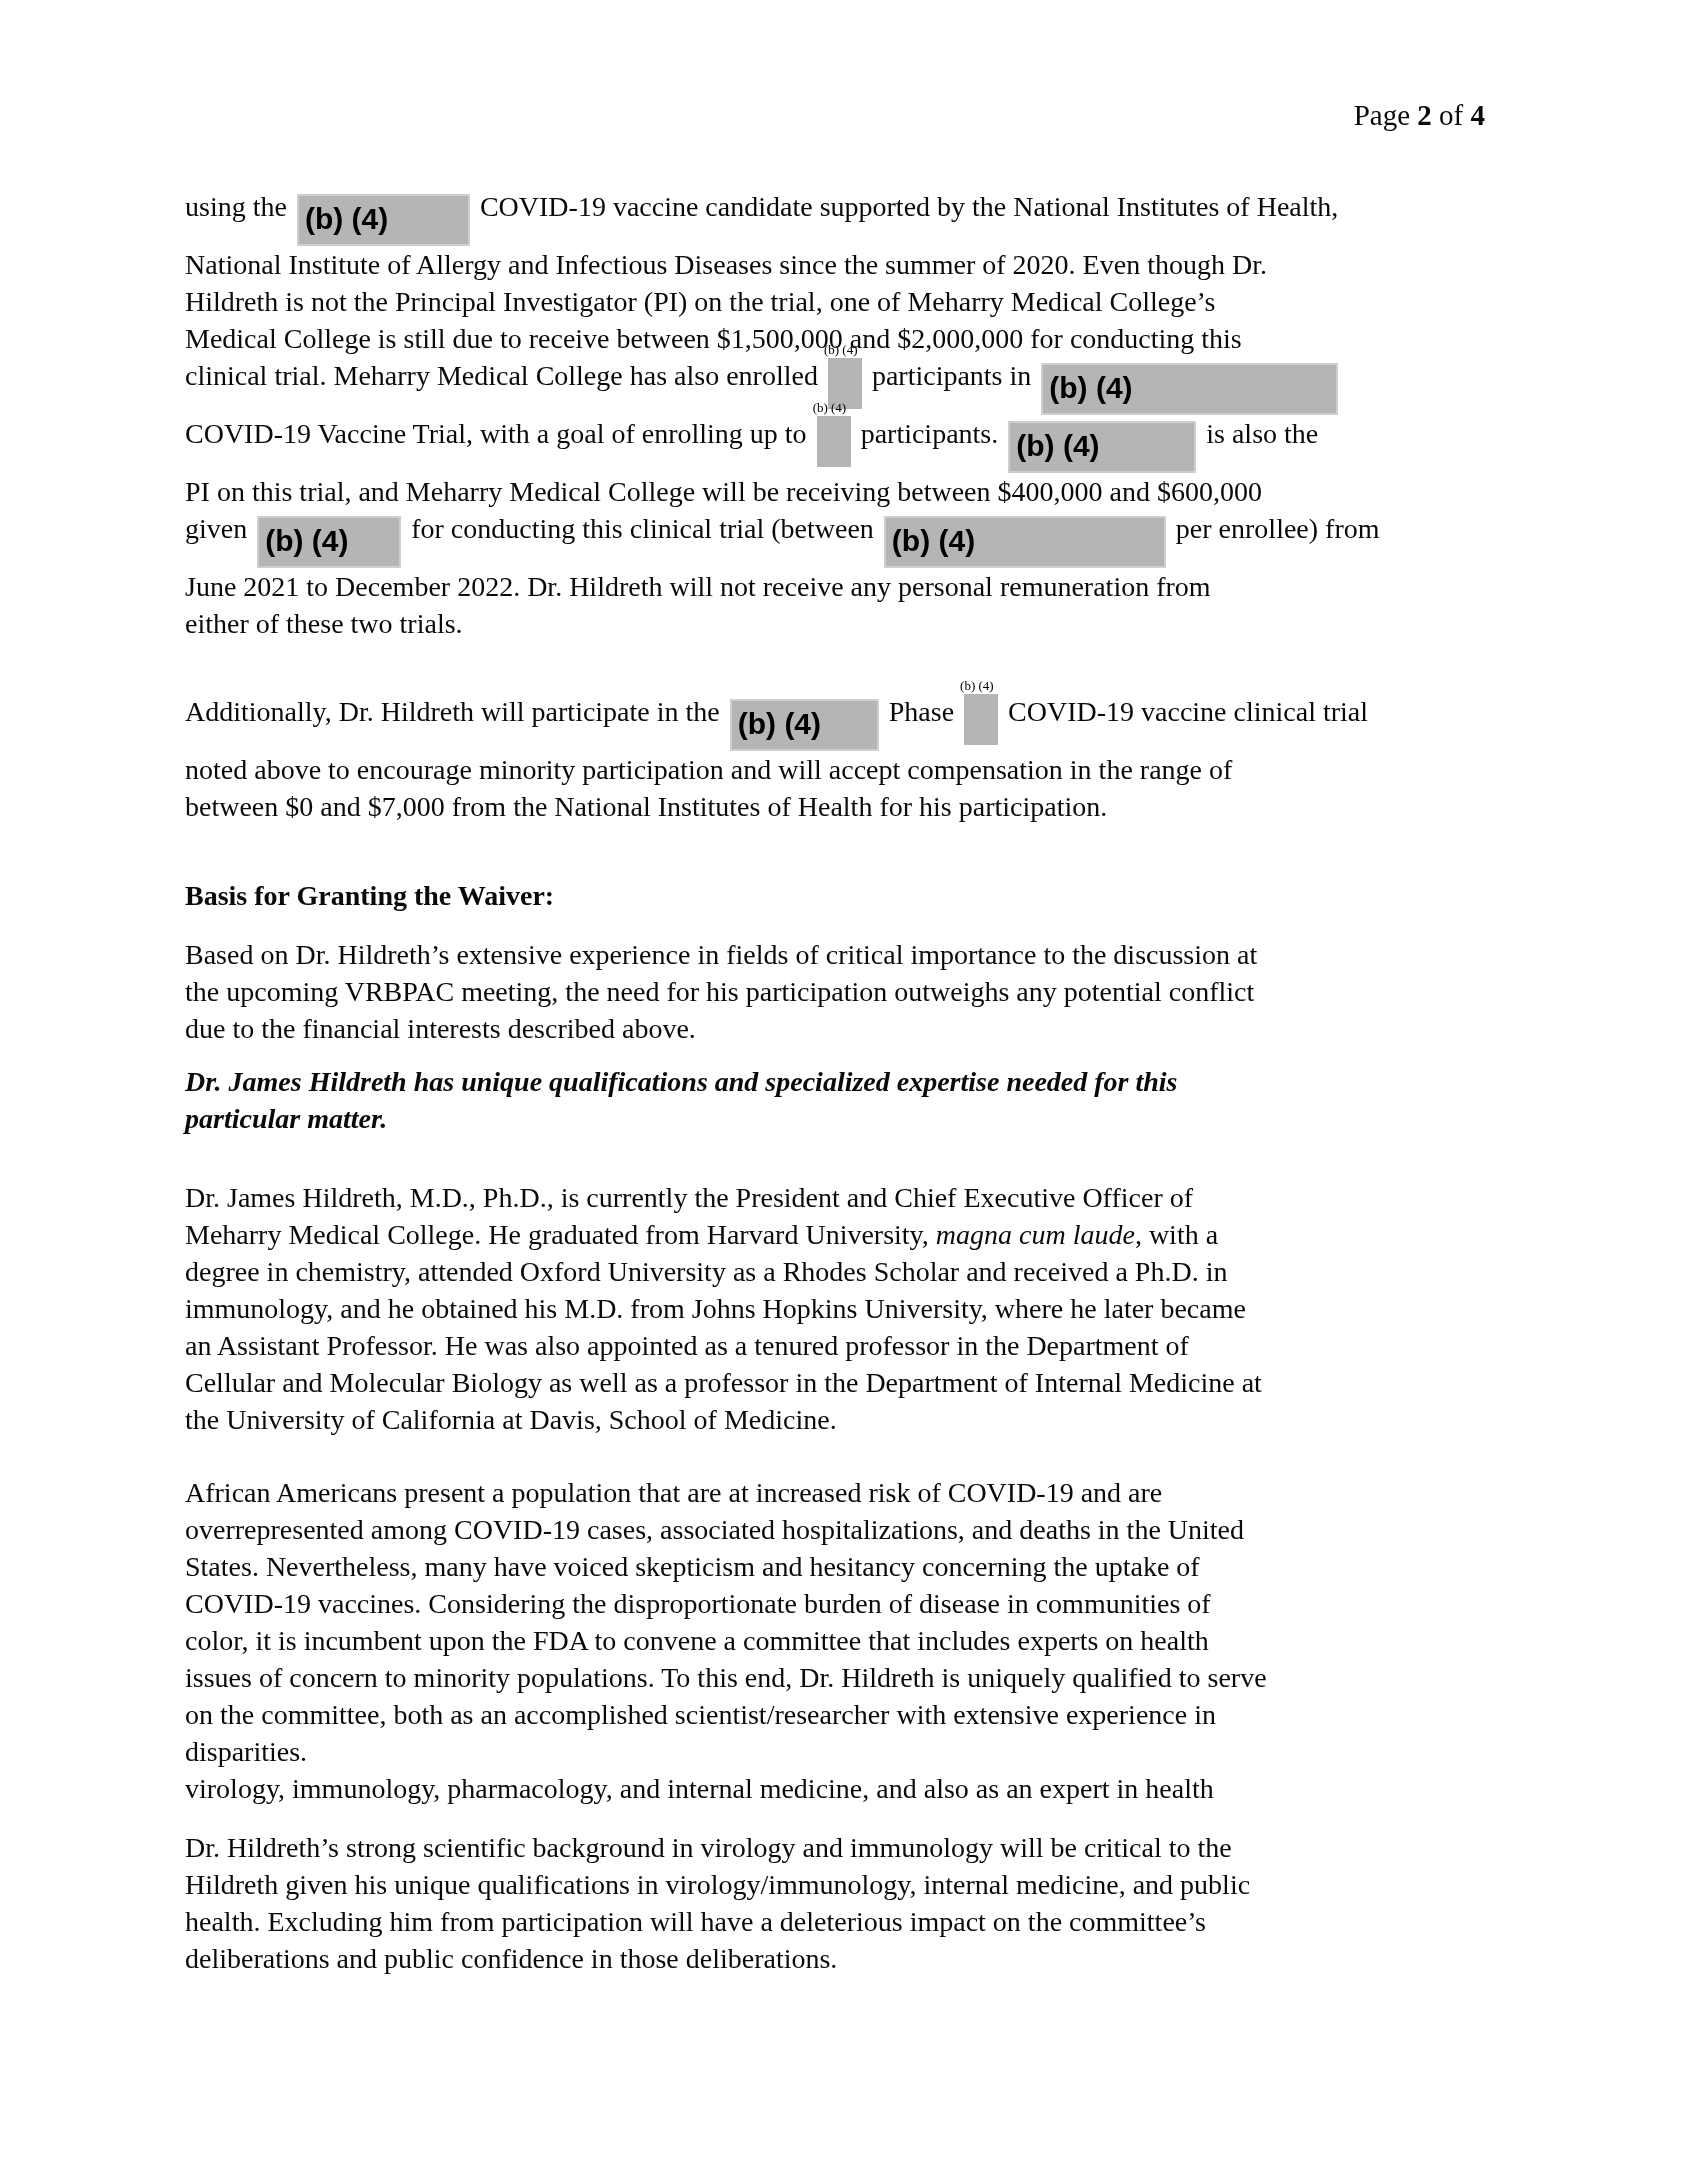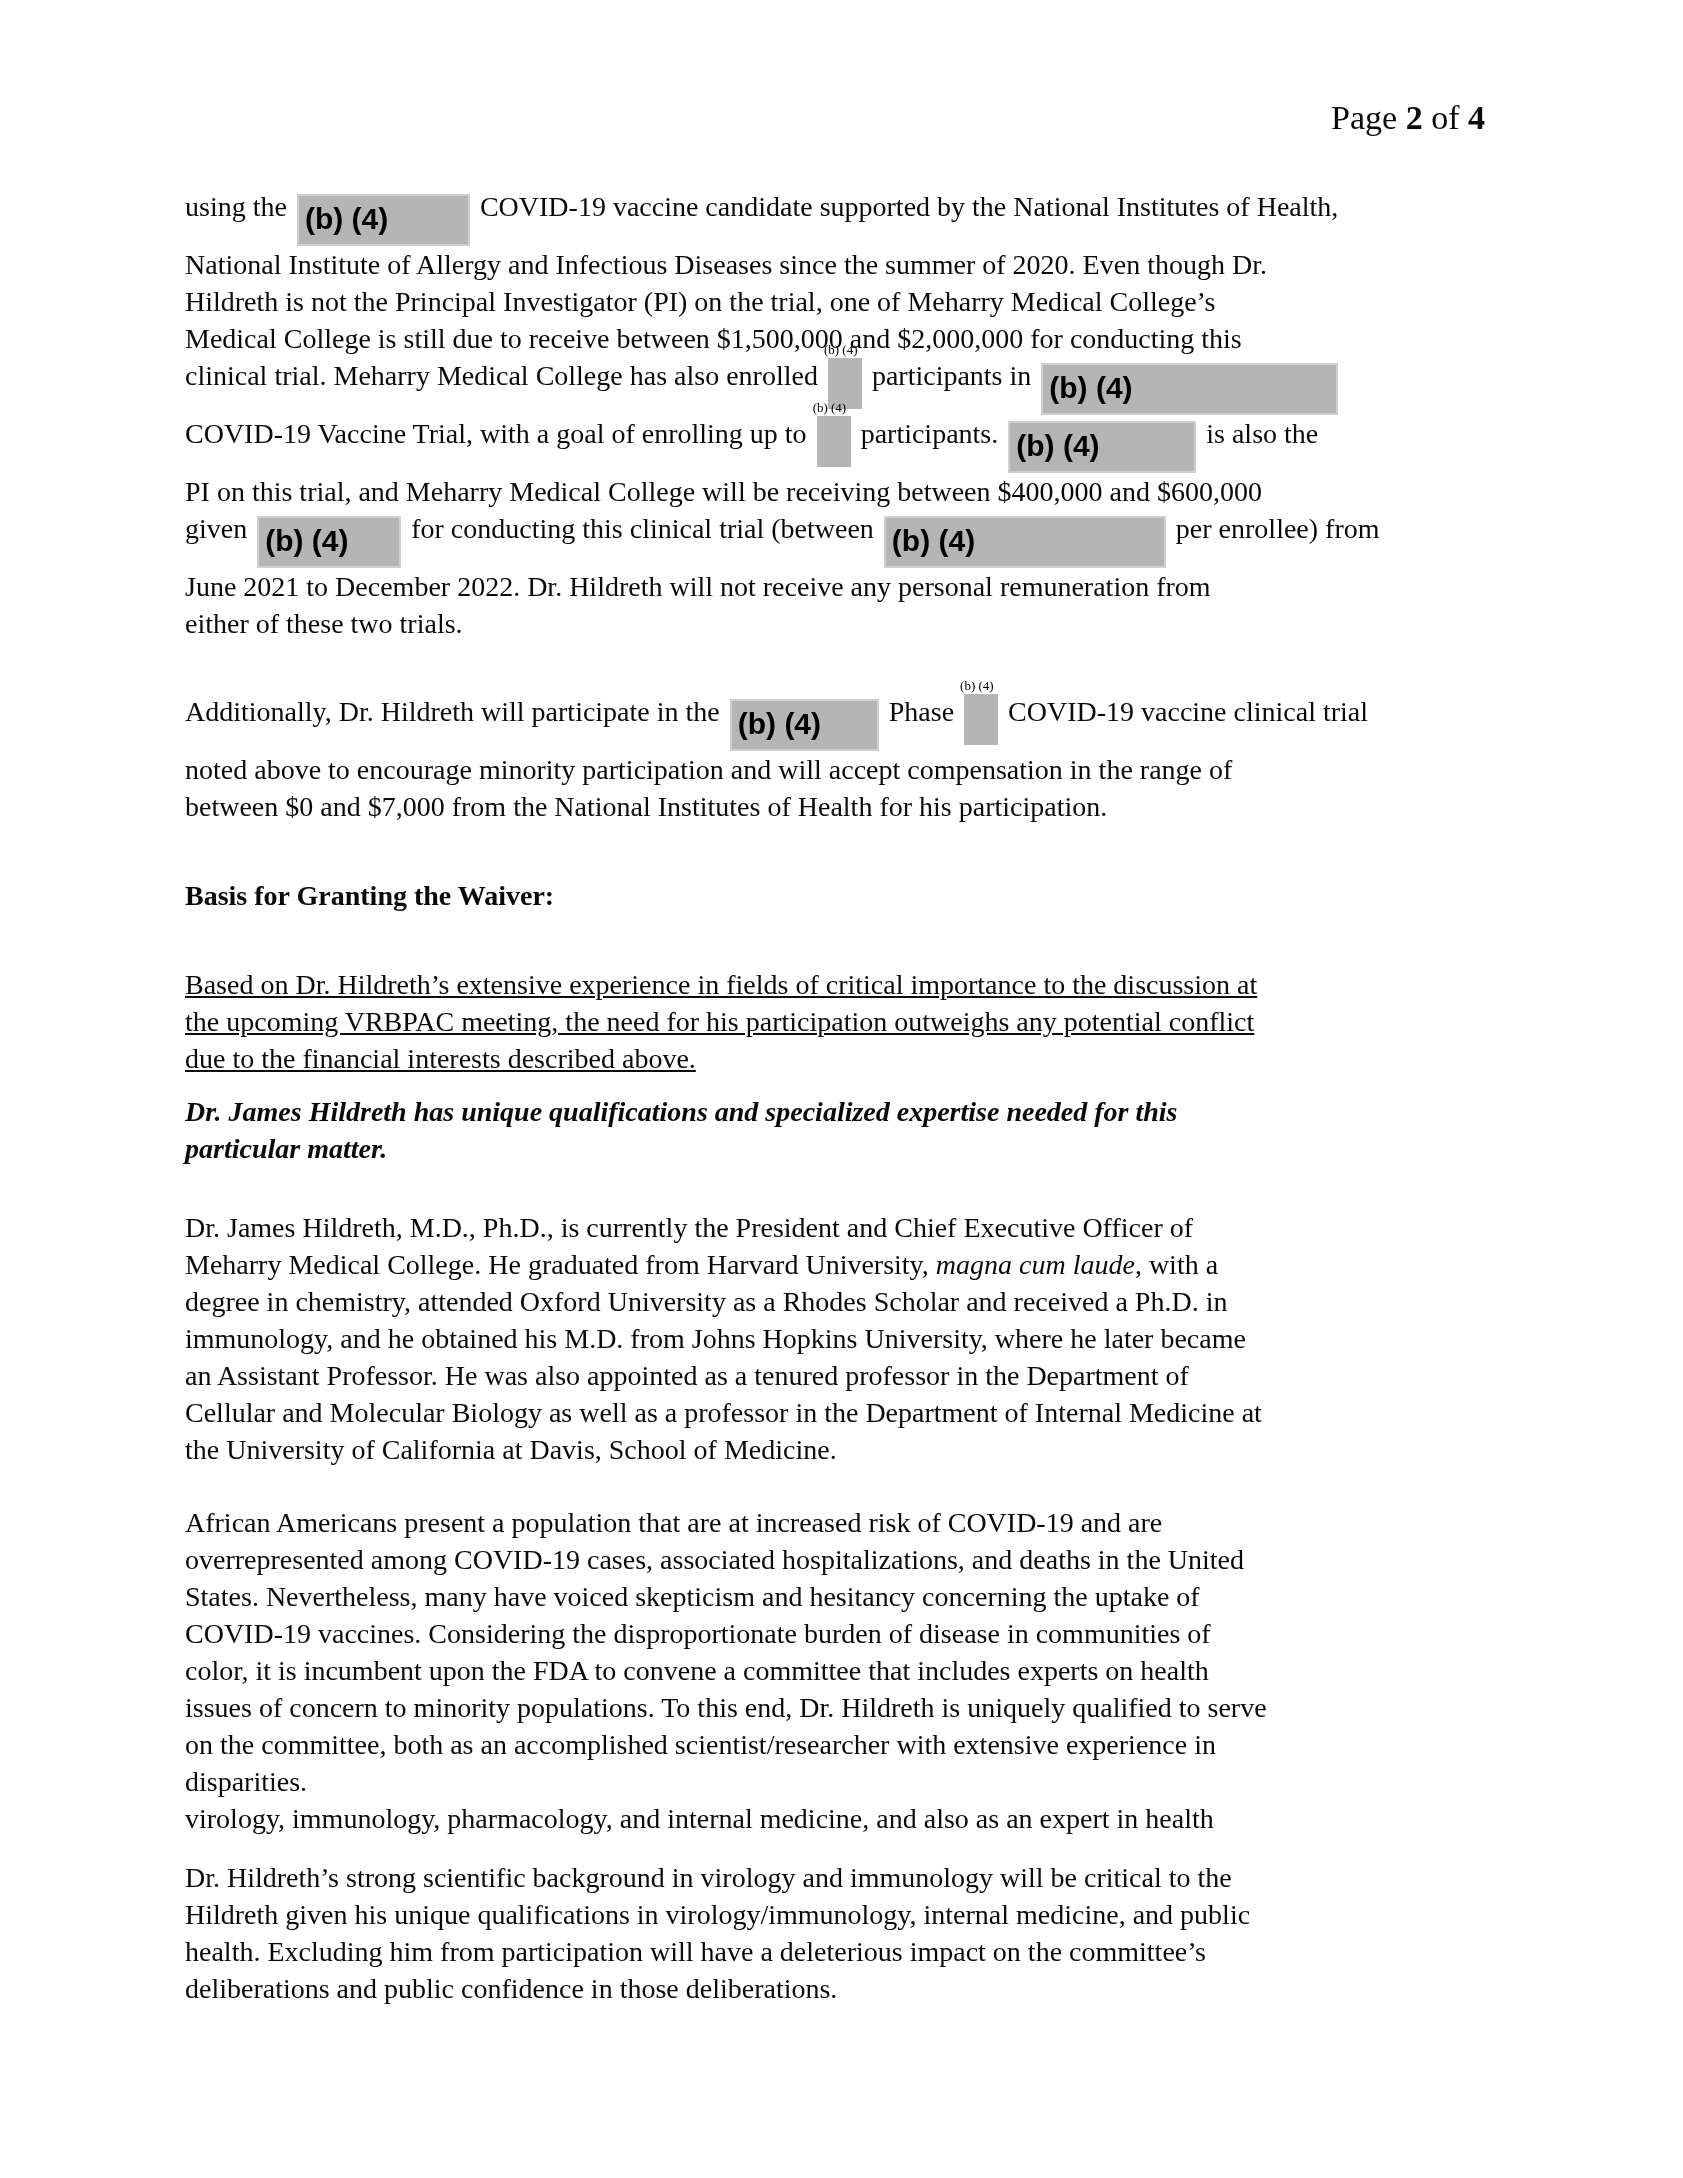--- a/index.html
+++ b/index.html
@@ -9,37 +9,37 @@
     height:2178px;
     background:#ffffff;
     font-family:"Liberation Serif", serif;
     color:#0a0a0a;
     overflow:hidden;
   }
   .page-header {
     position:absolute;
     top:99px;
     right:198px;
-    font-size:34px;
+    font-size:29px;
     white-space:nowrap;
   }
   .page-header .bold { font-weight:bold; }
   .doc-body {
     position:absolute;
     left:185px;
     top:188px;
     width:1320px;
   }
   .block { font-size:28px; line-height:37px; }
   .line { white-space:nowrap; }
   
   .block-0 { margin-top:0; }
   .block-1 { margin-top:51px; }
   .block-2 { margin-top:52px; }
-  .block-3 { margin-top:52px;text-decoration:underline; }
+  .block-3 { margin-top:22px; }
   .block-4 { margin-top:16px; }
   .block-5 { margin-top:42px; }
   .block-6 { margin-top:36px; }
   .block-7 { margin-top:22px; }
   .type-heading { font-weight:bold; }
   .type-heading .heading-text {
     text-decoration-thickness:3px;
     text-underline-offset:5px;
   }
   .type-subheading { font-weight:bold; font-style:italic; }

